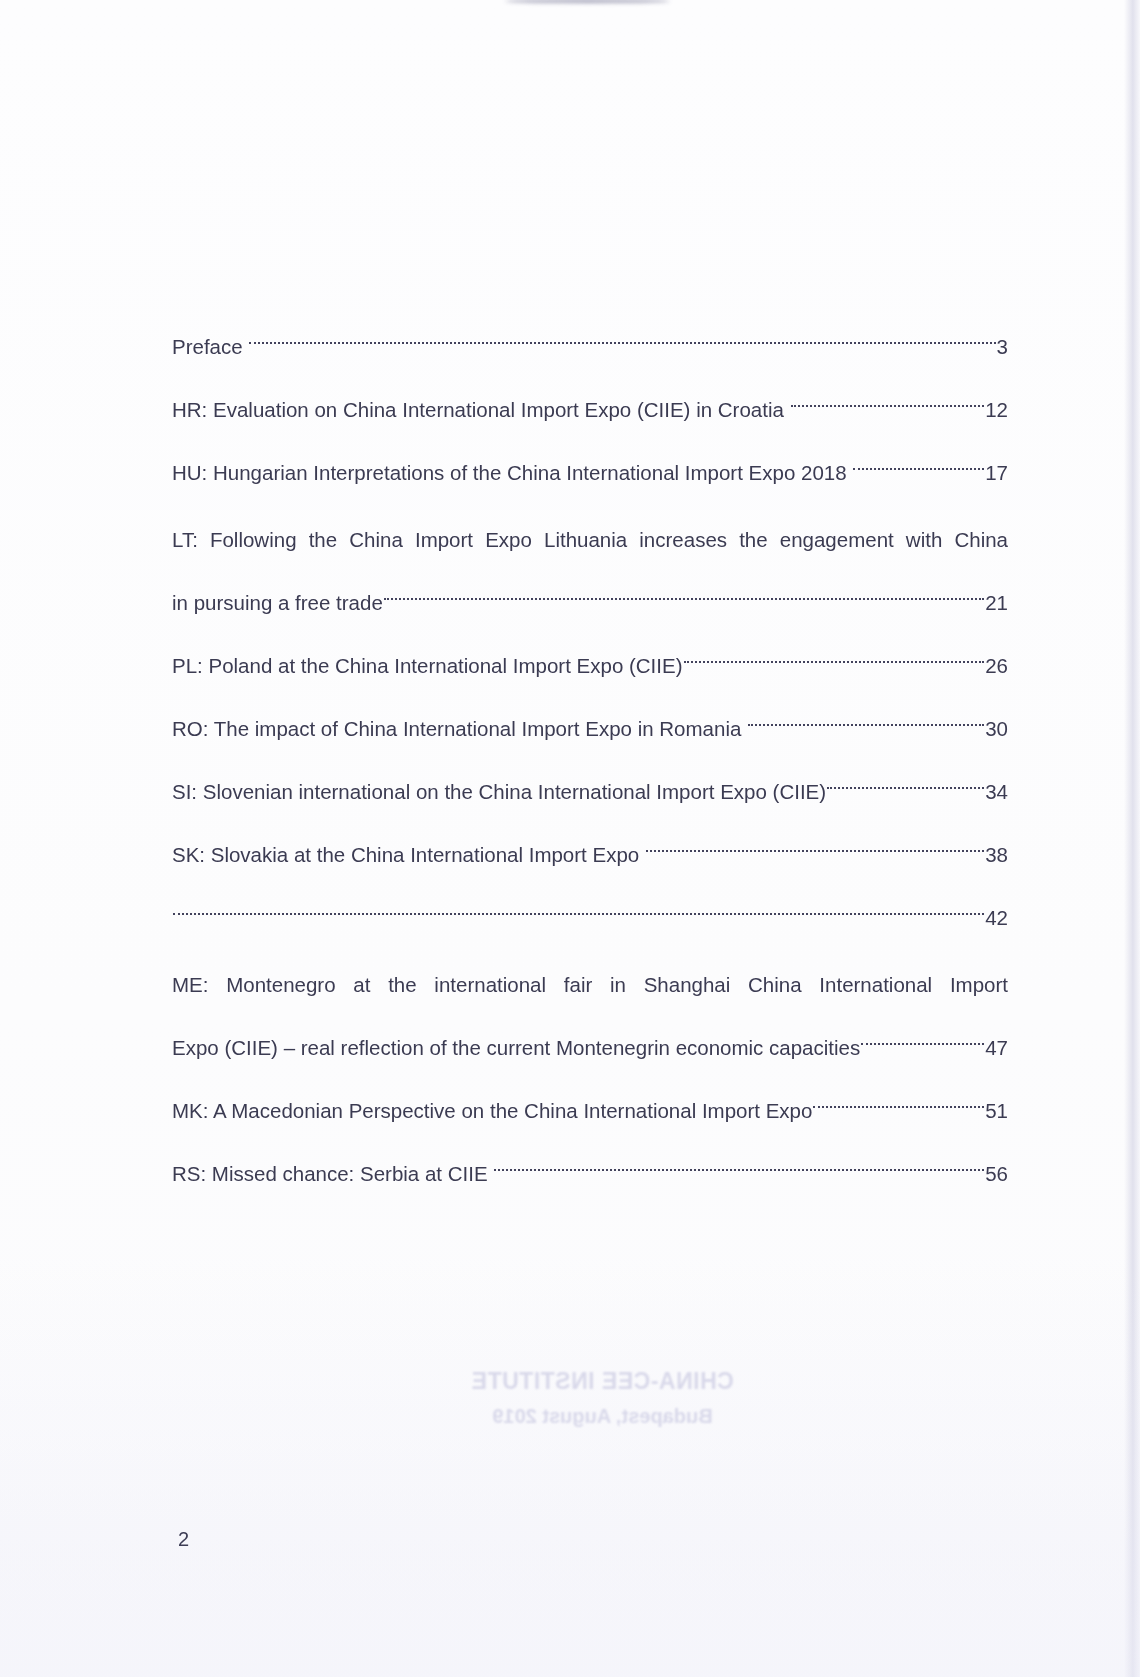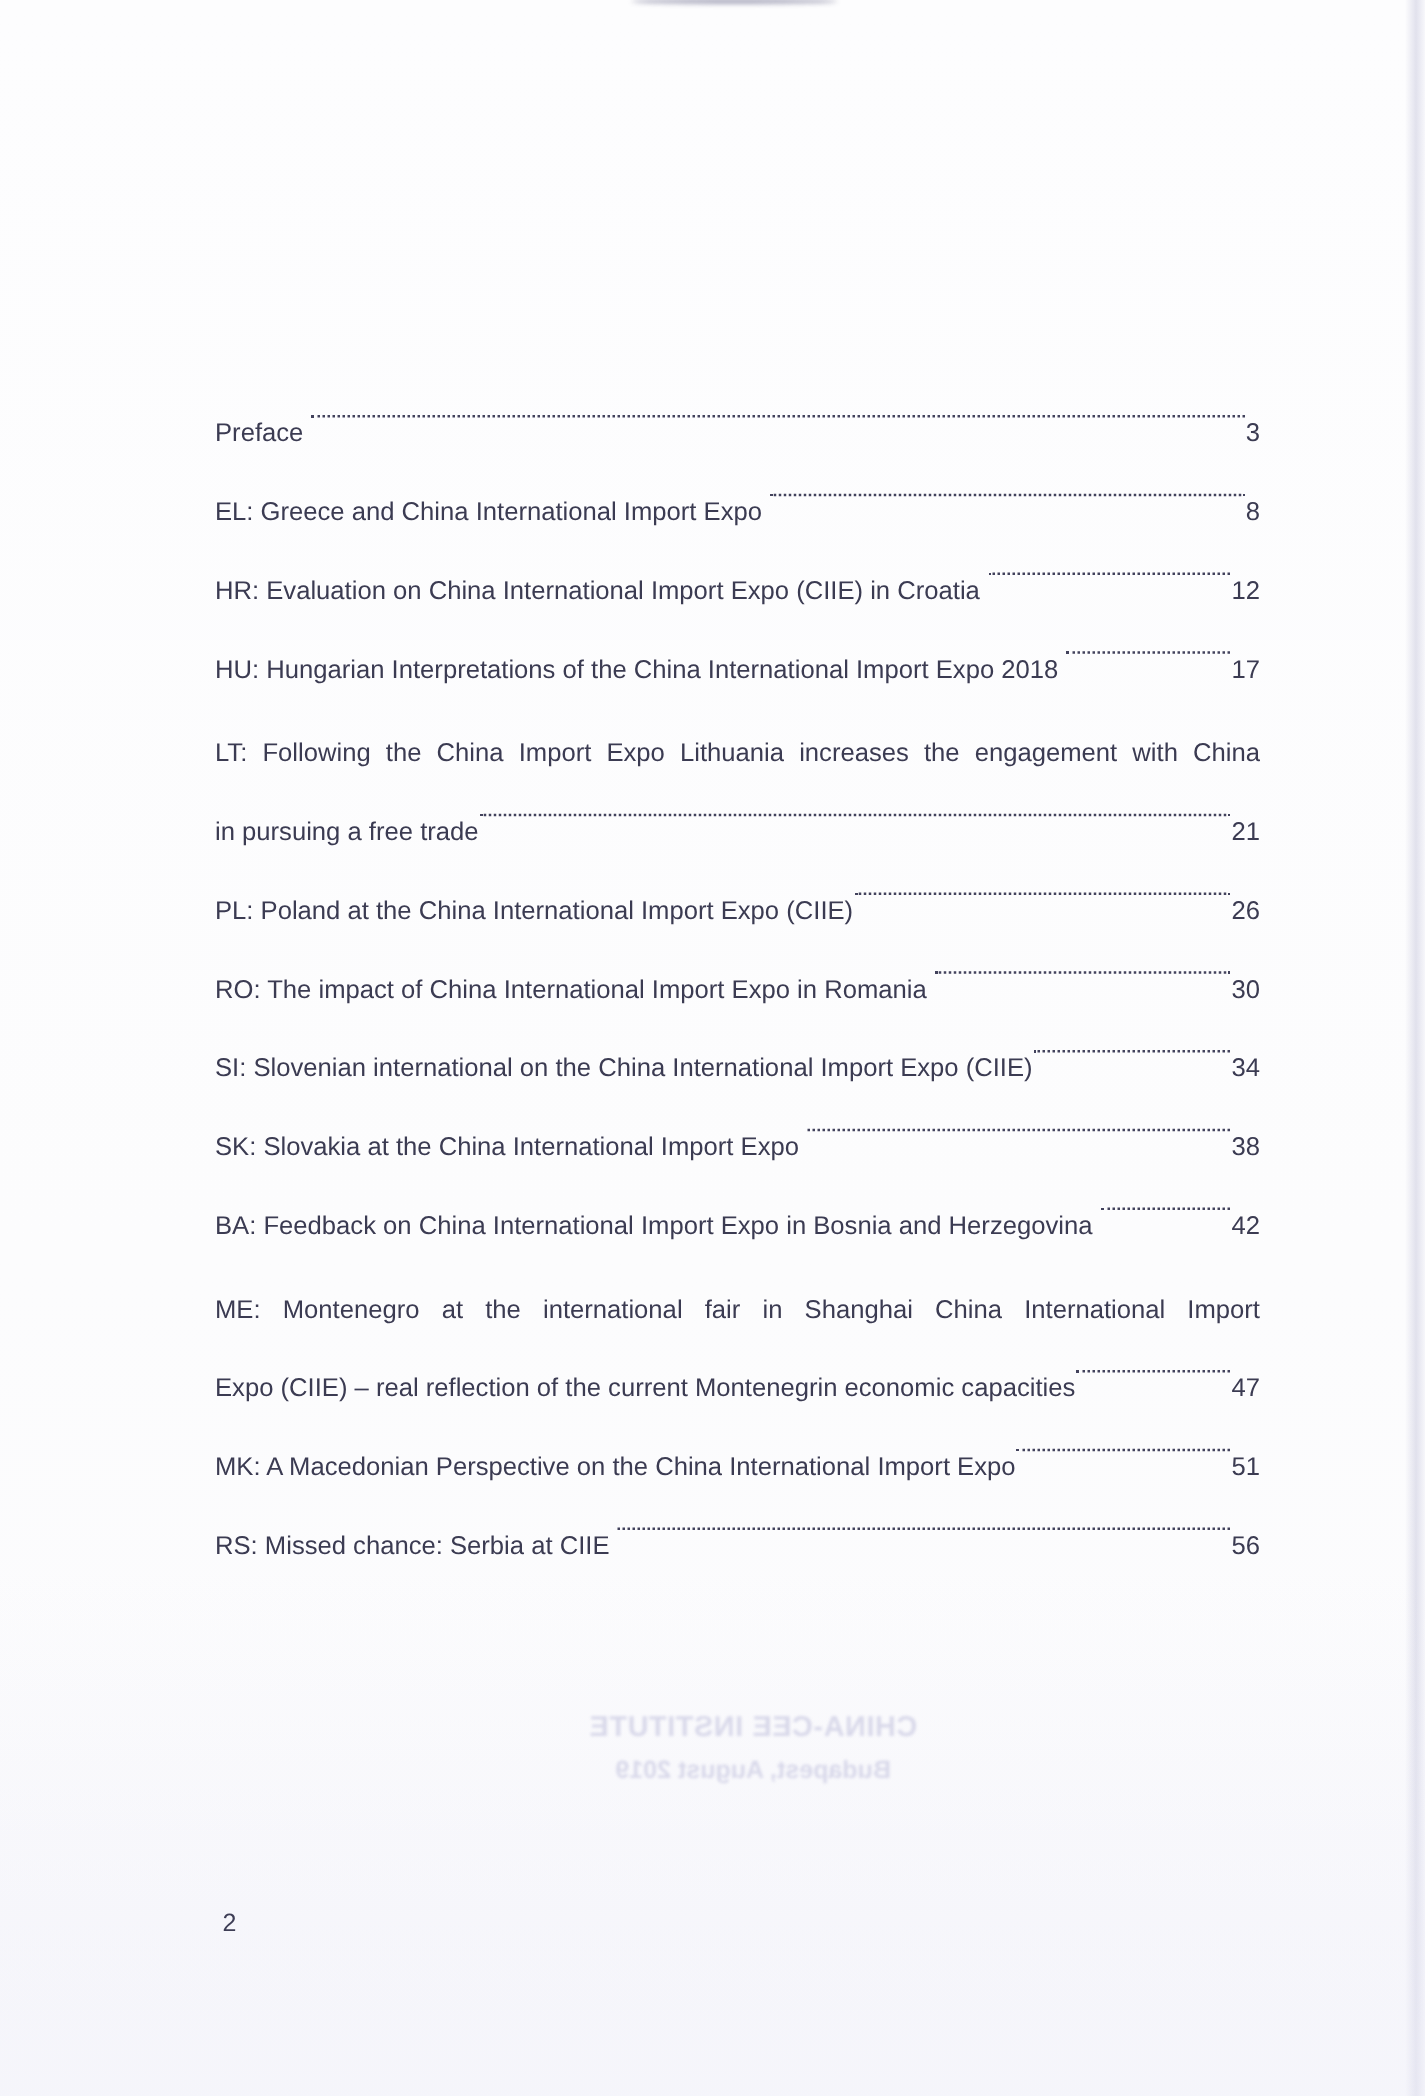--- a/index.html
+++ b/index.html
@@ -24,21 +24,21 @@
   .bottom-tint{
     position:absolute;left:0;bottom:0;width:100%;height:420px;
     background:linear-gradient(180deg,rgba(235,235,246,0) 0%,rgba(236,236,247,.35) 70%,rgba(238,238,248,.45) 100%);
     pointer-events:none;
   }
   
   .toc{
     position:absolute;left:172px;top:332px;width:836px;
     color:#3b3b52;font-size:20.5px;
   }
-  .row{display:flex;align-items:flex-start;min-height:29px;margin-bottom:34px;}
+  .row{display:flex;align-items:center;min-height:29px;margin-bottom:34px;}
   .row .t{line-height:29px;white-space:pre;}
   .row .pg{line-height:29px;white-space:pre;}
   .leader{
     flex:1;border-bottom:2.5px dotted #42425c;margin:0 1px 7px 1px;min-width:12px;
   }
   .row.justify{display:block;text-align:justify;text-align-last:justify;margin-top:38px;}
   .row.justify .t{display:inline;white-space:normal;line-height:29px;}
   
   .bleed{
     position:absolute;top:1368px;left:430px;width:345px;text-align:center;
@@ -60,25 +60,20 @@
 <div class="paper">
   <div class="top-smudge"></div>
   <div class="edge-shadow"></div>
   <div class="bottom-tint"></div>
 
   <div class="toc" id="toc">
       <div class="row">
         <span class="t">Preface </span>
         <span class="leader"></span>
         <span class="pg">3</span>
-      </div>
-      <div class="row">
-        <span class="t">EL: Greece and China International Import Expo </span>
-        <span class="leader"></span>
-        <span class="pg">8</span>
       </div>
       <div class="row">
         <span class="t">HR: Evaluation on China International Import Expo (CIIE) in Croatia </span>
         <span class="leader"></span>
         <span class="pg">12</span>
       </div>
       <div class="row">
         <span class="t">HU: Hungarian Interpretations of the China International Import Expo 2018 </span>
         <span class="leader"></span>
         <span class="pg">17</span>
@@ -103,21 +98,20 @@
         <span class="t">SI: Slovenian international on the China International Import Expo (CIIE)</span>
         <span class="leader"></span>
         <span class="pg">34</span>
       </div>
       <div class="row">
         <span class="t">SK: Slovakia at the China International Import Expo </span>
         <span class="leader"></span>
         <span class="pg">38</span>
       </div>
       <div class="row">
-        <span class="t">BA: Feedback on China International Import Expo in Bosnia and Herzegovina </span>
         <span class="leader"></span>
         <span class="pg">42</span>
       </div>
       <div class="row justify"><span class="t">ME: Montenegro at the international fair in Shanghai China International Import</span></div>
       <div class="row">
         <span class="t">Expo (CIIE) – real reflection of the current Montenegrin economic capacities</span>
         <span class="leader"></span>
         <span class="pg">47</span>
       </div>
       <div class="row">

